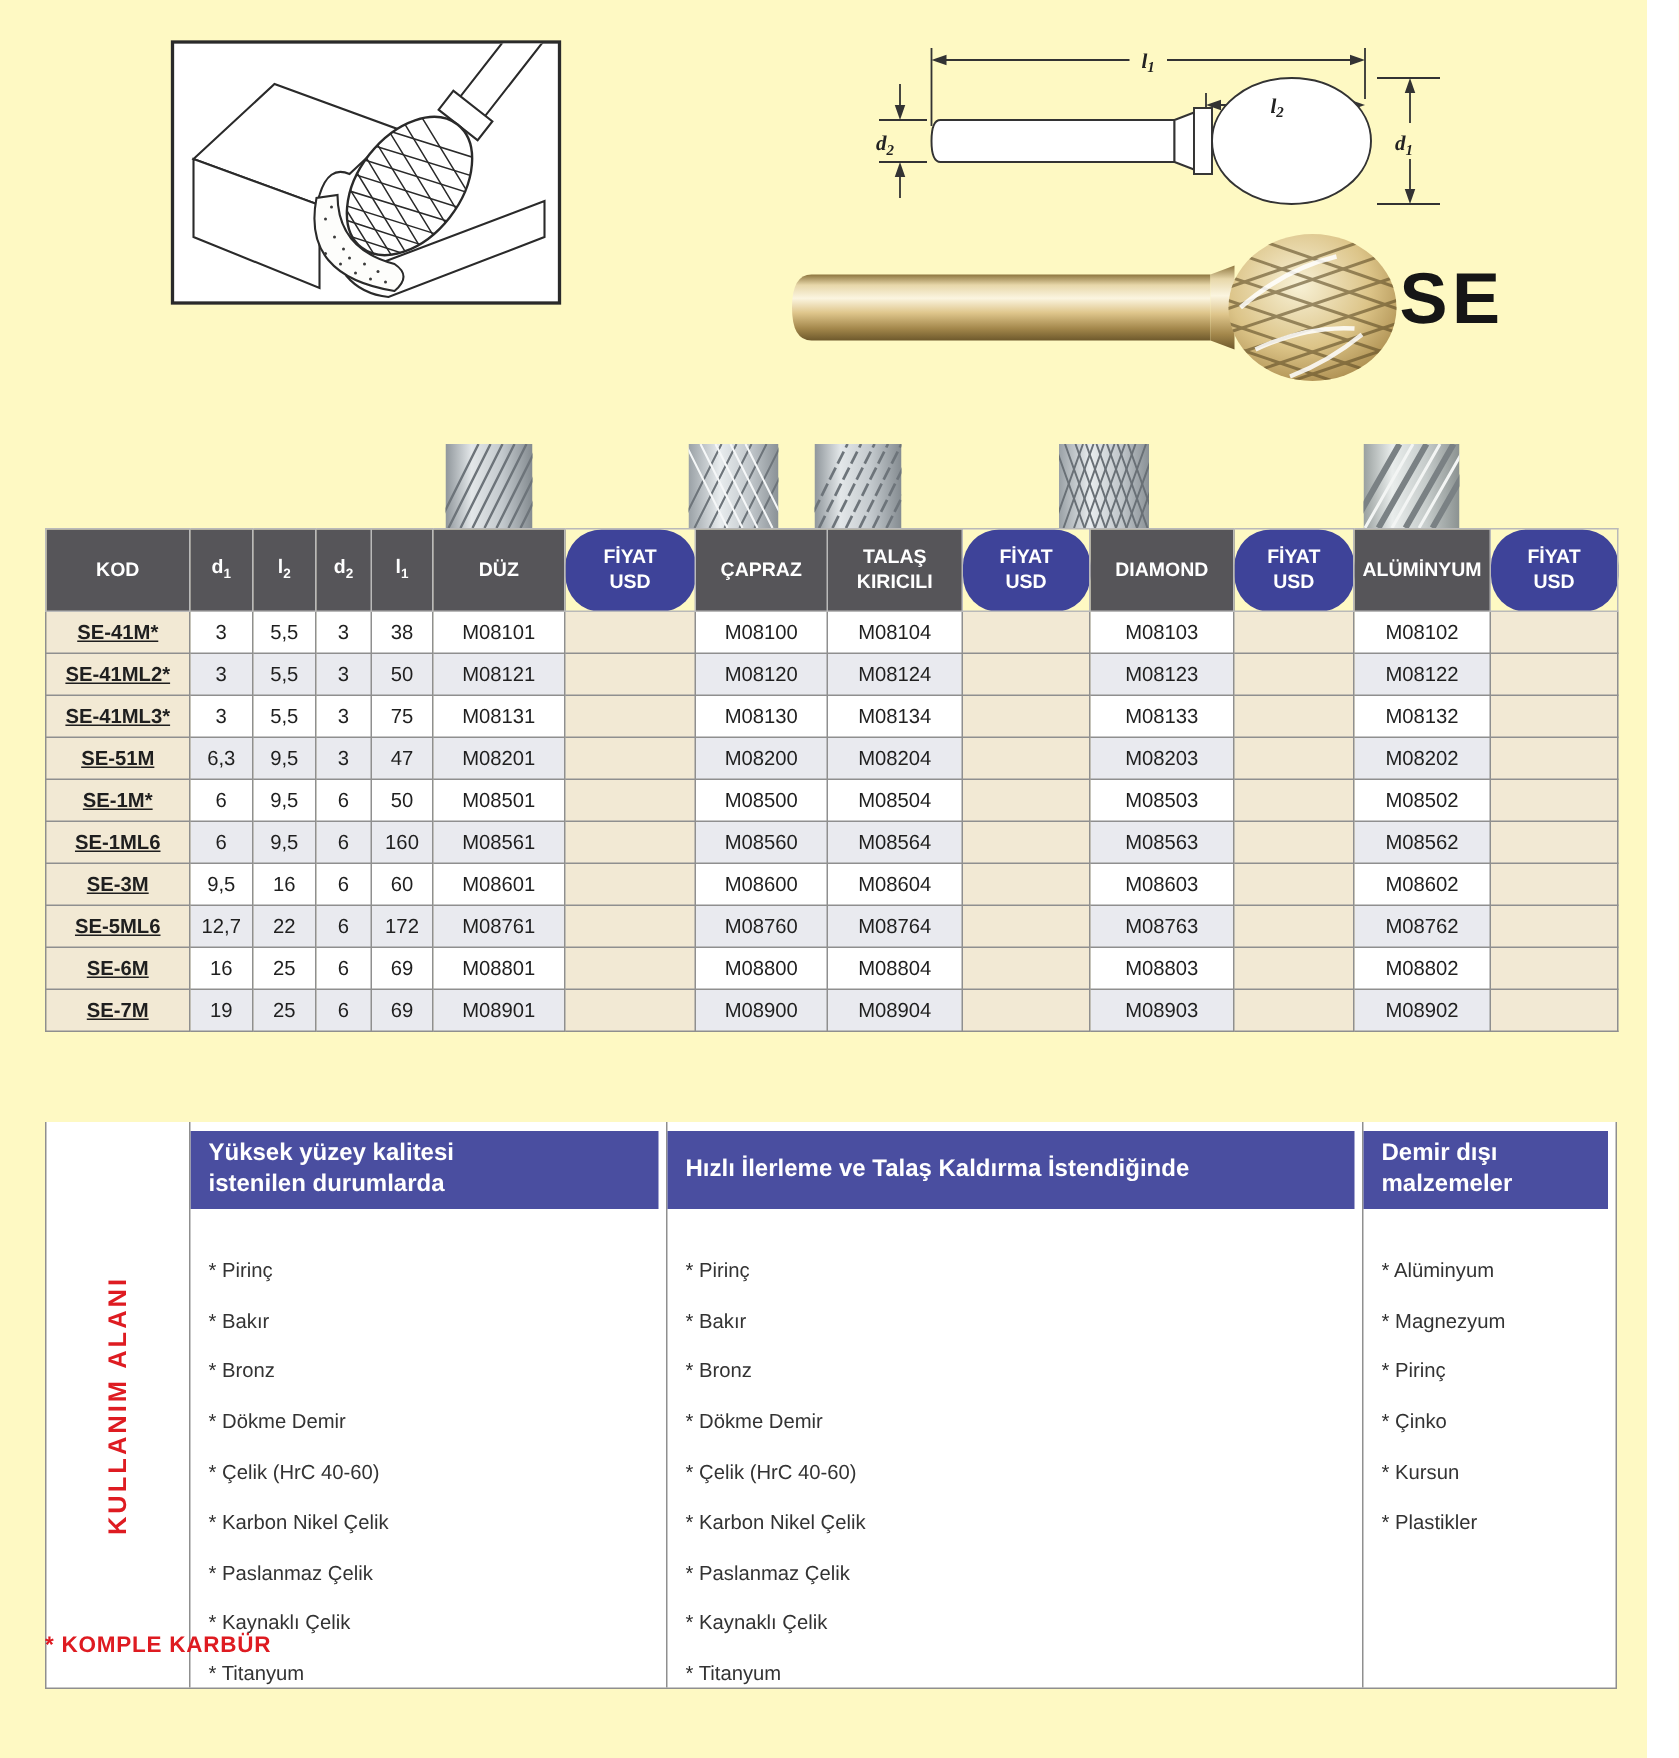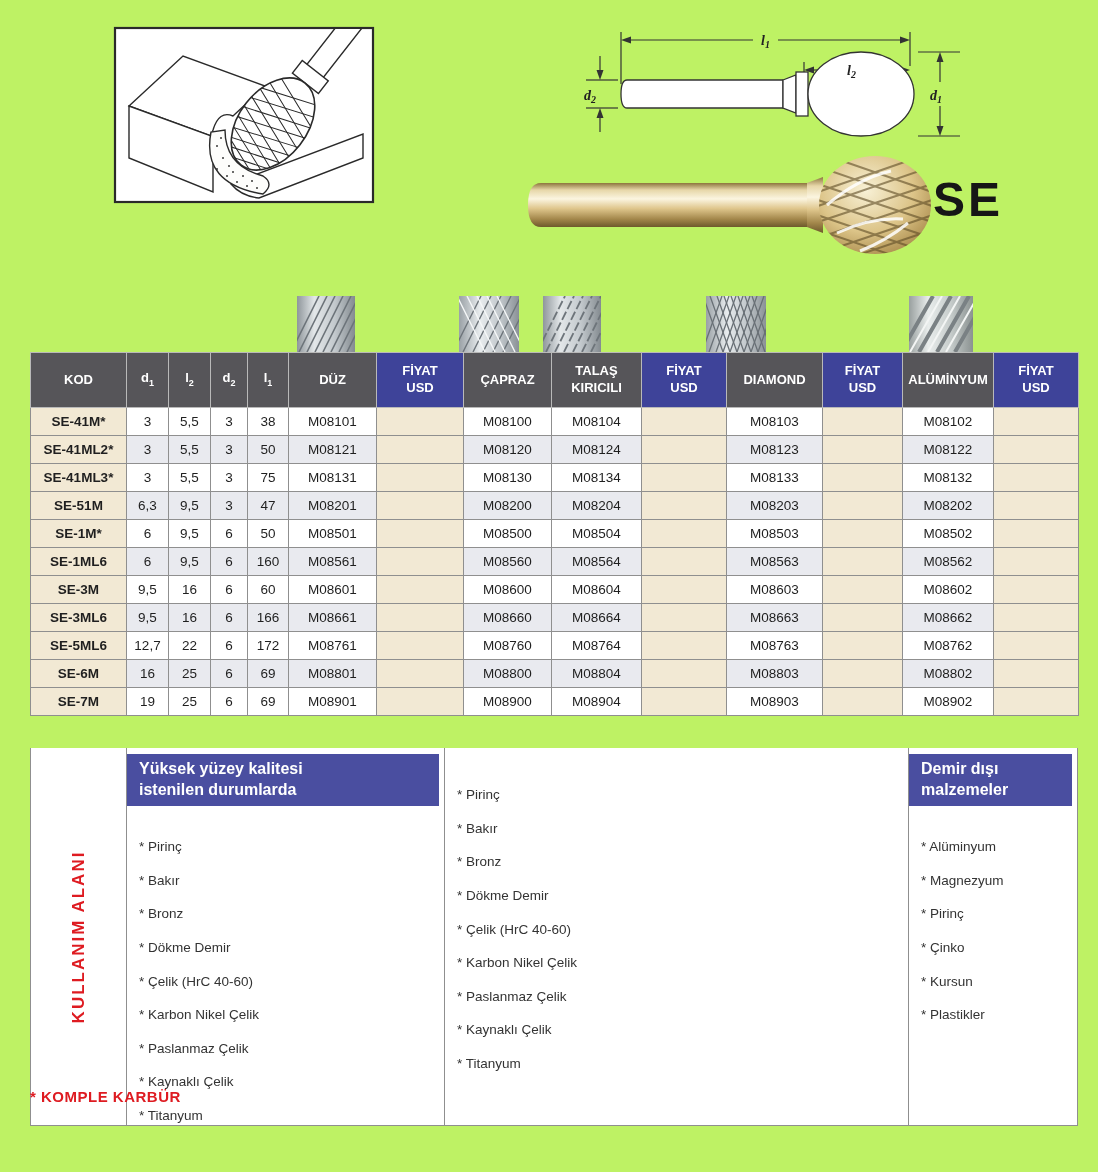--- a/index.html
+++ b/index.html
@@ -1,35 +1,35 @@
 <!DOCTYPE html>
 <html><head>
 <meta charset="utf-8">
 <style>
   html,body{margin:0;padding:0;background:#fff;font-family:"Liberation Sans",sans-serif;}
-  #page{position:relative;width:1098px;height:1172px;background:#bef264;overflow:hidden;}
+  #page{position:relative;width:1098px;height:1172px;background:#fef9c3;overflow:hidden;}
 
   
   #illu{position:absolute;left:113px;top:26px;}
   #dims{position:absolute;left:578px;top:22px;}
   #photo{position:absolute;left:515px;top:153px;}
   #series-label{position:absolute;left:933px;top:172px;font-size:48px;font-weight:bold;color:#161616;letter-spacing:3px;}
 
   
   .mini{position:absolute;top:296px;}
 
   
   #spec-table{position:absolute;left:30px;top:352px;width:1048px;border-collapse:collapse;table-layout:fixed;padding-left:48px;}
   #spec-table th{color:#fff;font-size:13px;font-weight:bold;height:54px;text-align:center;
     border:1px solid #b9b9b9;white-space:pre-line;line-height:1.3;padding:0 1px;}
   .th-dark{background:#565559;}
-  .th-blue{background:#3E4399;}
+  .th-blue{background:#3E4399;border-radius:24px;}
   .hsub{font-size:9px;}
   #spec-table td{height:27px;border:1px solid #8f8f8f;text-align:center;font-size:13.5px;color:#1f1f1f;padding:0;}
-  td.cell-kod{background:#F2E9D4;text-align:left;padding-left:8px;font-weight:bold;font-size:13px;color:#121212;}
+  td.cell-kod{background:#F2E9D4;text-align:left;padding-left:8px;font-weight:bold;font-size:13px;color:#121212;text-decoration:underline;}
   td.cell-price{background:#F2E9D4;}
   #tbody tr:nth-child(even) td.cell-num,
   #tbody tr:nth-child(even) td.cell-code{background:#E9EAEF;}
   #tbody tr:nth-child(odd) td.cell-num,
   #tbody tr:nth-child(odd) td.cell-code{background:#ffffff;}
 
   
   #usage{position:absolute;left:30px;top:748px;width:1048px;height:378px;border:1px solid #8f8f8f;border-top:none;
     display:flex;box-sizing:border-box;background:#fff;}
   #side-cell{width:95px;border-right:1px solid #8f8f8f;position:relative;flex:0 0 auto;}
@@ -414,36 +414,20 @@
           <td class="cell-price"></td>
           <td class="cell-code">M08600</td>
           <td class="cell-code">M08604</td>
           <td class="cell-price"></td>
           <td class="cell-code">M08603</td>
           <td class="cell-price"></td>
           <td class="cell-code">M08602</td>
           <td class="cell-price"></td>
         </tr>
         <tr>
-          <td class="cell-kod">SE-3ML6</td>
-          <td class="cell-num">9,5</td>
-          <td class="cell-num">16</td>
-          <td class="cell-num">6</td>
-          <td class="cell-num">166</td>
-          <td class="cell-code">M08661</td>
-          <td class="cell-price"></td>
-          <td class="cell-code">M08660</td>
-          <td class="cell-code">M08664</td>
-          <td class="cell-price"></td>
-          <td class="cell-code">M08663</td>
-          <td class="cell-price"></td>
-          <td class="cell-code">M08662</td>
-          <td class="cell-price"></td>
-        </tr>
-        <tr>
           <td class="cell-kod">SE-5ML6</td>
           <td class="cell-num">12,7</td>
           <td class="cell-num">22</td>
           <td class="cell-num">6</td>
           <td class="cell-num">172</td>
           <td class="cell-code">M08761</td>
           <td class="cell-price"></td>
           <td class="cell-code">M08760</td>
           <td class="cell-code">M08764</td>
           <td class="cell-price"></td>
@@ -500,20 +484,21 @@
           <div class="uitem">* Bronz</div>
           <div class="uitem">* Dökme Demir</div>
           <div class="uitem">* Çelik (HrC 40-60)</div>
           <div class="uitem">* Karbon Nikel Çelik</div>
           <div class="uitem">* Paslanmaz Çelik</div>
           <div class="uitem">* Kaynaklı Çelik</div>
           <div class="uitem">* Titanyum</div>
         </div>
     </div>
     <div class="ucol" id="ucol1">
+      <div class="uhead">Hızlı İlerleme ve Talaş Kaldırma İstendiğinde</div>
       <div class="uitems">
           <div class="uitem">* Pirinç</div>
           <div class="uitem">* Bakır</div>
           <div class="uitem">* Bronz</div>
           <div class="uitem">* Dökme Demir</div>
           <div class="uitem">* Çelik (HrC 40-60)</div>
           <div class="uitem">* Karbon Nikel Çelik</div>
           <div class="uitem">* Paslanmaz Çelik</div>
           <div class="uitem">* Kaynaklı Çelik</div>
           <div class="uitem">* Titanyum</div>

